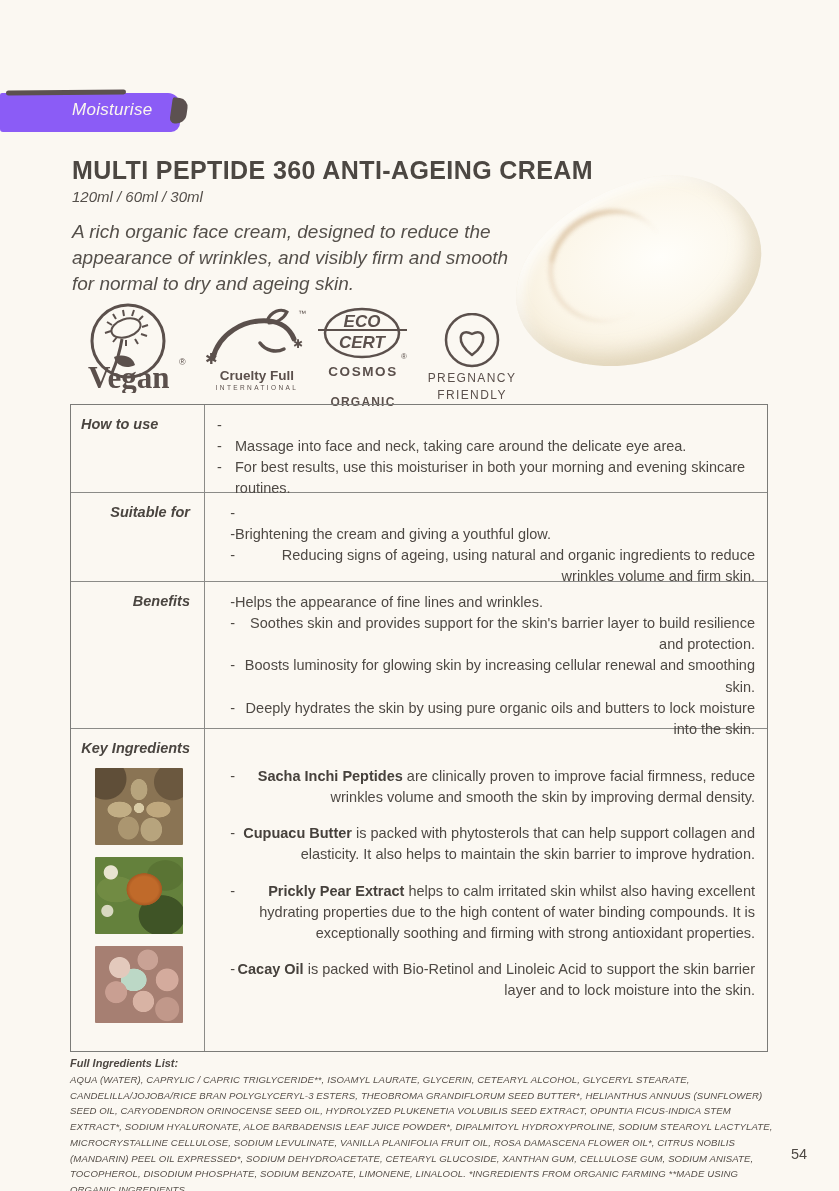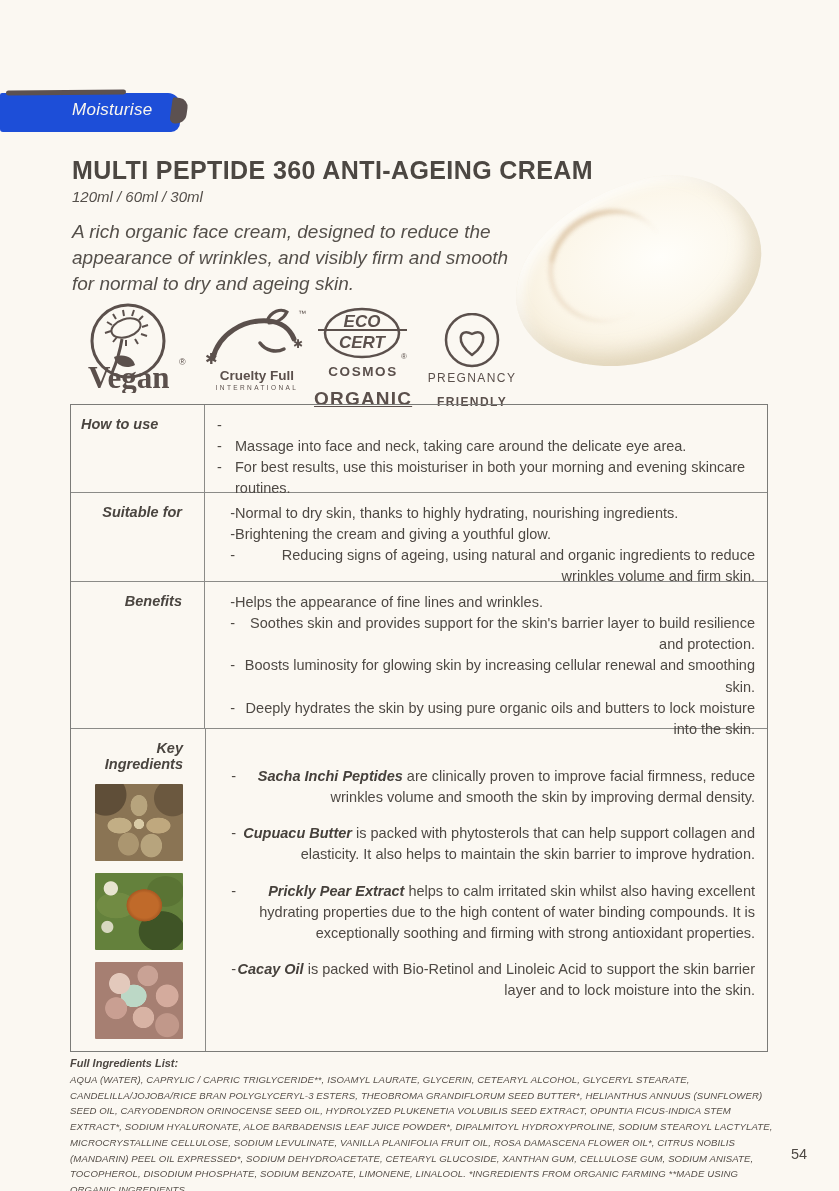--- a/index.html
+++ b/index.html
@@ -1,20 +1,20 @@
 <!DOCTYPE html>
 <html><head>
 <meta charset="utf-8">
 <style>
   html,body{margin:0;padding:0;}
   body{font-family:"Liberation Sans", sans-serif;}
   .page{position:relative;width:839px;height:1191px;background:#FBF8F2;overflow:hidden;color:#4E4944;}
 
   
-  .badge{position:absolute;left:0;top:93px;width:180px;height:39px;background:#1d4ed8;
+  .badge{position:absolute;left:0;top:93px;width:180px;height:39px;background:#8b5cf6;
          border-radius:2px 12px 9px 3px;}
   .badge::before{content:"";position:absolute;right:-7px;top:5px;width:16px;height:26px;background:#5C5150;
          border-radius:3px 10px 12px 6px;transform:rotate(8deg);}
   .badge::after{content:"";position:absolute;left:6px;top:-3px;width:120px;height:5px;background:#5C5150;
          border-radius:3px;transform:rotate(-.6deg);}
   .badge .badge-label{position:absolute;left:72px;top:7px;font-style:italic;font-size:17px;color:#FAF7EF;letter-spacing:.3px;}
 
   
   .title{position:absolute;left:72px;top:156px;font-size:25px;font-weight:bold;color:#4C4742;letter-spacing:.4px;}
   .sizes{position:absolute;left:72px;top:188px;font-size:15px;font-style:italic;color:#55504B;}
@@ -29,40 +29,40 @@
     border-top:6px solid rgba(186,140,88,.40);border-left:4px solid rgba(186,140,88,.22);
     transform:rotate(-32deg);filter:blur(2px);}
 
   
   .logos{position:absolute;left:0;top:0;}
   .logo{position:absolute;color:#5B504C;text-align:center;}
   .logo svg{display:block;margin:0 auto;stroke:#5B504C;fill:none;}
   .logo .cap1{font-weight:bold;font-size:13.5px;margin-top:2px;}
   .logo .cap2{font-size:6.5px;letter-spacing:2.4px;margin-top:1px;}
   .logo-ecocert .cap1{font-weight:bold;font-size:13.5px;letter-spacing:1.6px;margin-top:3px;}
-  .logo-ecocert .cap2{font-weight:bold;font-size:19px;letter-spacing:1.2px;margin-top:9px;text-decoration:underline;}
+  .logo-ecocert .cap2{font-weight:bold;font-size:12px;letter-spacing:1.2px;margin-top:16px;}
   .logo-preg .cap1,.logo-preg .cap2{font-size:12px;letter-spacing:1.4px;font-weight:normal;margin-top:2px;}
-  .logo-preg .cap2{margin-top:10px;font-weight:bold;}
+  .logo-preg .cap2{margin-top:3px;}
 
   
   .info-table{position:absolute;left:70px;top:404px;width:698px;border:1px solid #7B7B78;box-sizing:border-box;background:transparent;}
   .t-row{display:flex;box-sizing:border-box;}
   .t-row + .t-row{border-top:1px solid #8B8B88;text-align:right;}
   .t-row:nth-child(1){height:87px;}
   .t-row:nth-child(2){height:89px;}
   .t-row:nth-child(3){height:147px;}
   .t-row:nth-child(4){height:323px;}
-  .t-label{flex:0 0 134px;border-right:1px solid #8B8B88;padding:11px 22px 6px 10px;box-sizing:border-box;}
+  .t-label{flex:0 0 134px;border-right:1px solid #8B8B88;padding:11px 14px 6px 10px;box-sizing:border-box;}
   .t-label-text{font-weight:bold;font-style:italic;font-size:14.5px;color:#4A4540;}
   .t-content{flex:1;padding:10px 12px 6px 4px;box-sizing:border-box;font-size:14.5px;line-height:1.46;color:#4E4944;}
   .bullet{display:flex;}
   .bullet .dash{flex:0 0 26px;padding-left:8px;box-sizing:border-box;}
   .t-row.key .t-content{padding-top:37px;}
   .t-row.key .bullet{margin-bottom:15px;}
-  .bullet strong{color:#46413C;font-style:italic;}
+  .bullet strong{color:#46413C;}
 
   
   .ph{width:88px;height:77px;margin:12px 0 9px 14px;border-radius:1px;}
   [data-name="sacha-inchi-photo"]{background:
      radial-gradient(circle at 50% 52%, #D9CBA6 0 8%, transparent 9%),
      radial-gradient(ellipse at 50% 28%, #B7A47D 0 13%, transparent 14%),
      radial-gradient(ellipse at 28% 54%, #C2AE85 0 13%, transparent 14%),
      radial-gradient(ellipse at 72% 54%, #BFA87E 0 13%, transparent 14%),
      radial-gradient(ellipse at 38% 78%, #AB9670 0 13%, transparent 14%),
      radial-gradient(ellipse at 64% 80%, #B7A47D 0 13%, transparent 14%),
@@ -182,21 +182,20 @@
           </div>
         </div>
       </div>
       <div class="t-row" data-name="table-row">
         <div class="t-label" data-name="row-label-cell">
           <div class="t-label-text" data-name="row-label">Suitable for</div>
         </div>
         <div class="t-content" data-name="row-content">
           <div class="bullet" data-name="bullet-item">
             <span class="dash" data-name="bullet-dash">-</span>
-            <span class="btxt" data-name="bullet-text">Normal to dry skin, thanks to highly hydrating, nourishing ingredients.</span>
           </div>
           <div class="bullet" data-name="bullet-item">
             <span class="dash" data-name="bullet-dash">-</span>
             <span class="btxt" data-name="bullet-text">Brightening the cream and giving a youthful glow.</span>
           </div>
           <div class="bullet" data-name="bullet-item">
             <span class="dash" data-name="bullet-dash">-</span>
             <span class="btxt" data-name="bullet-text">Reducing signs of ageing, using natural and organic ingredients to reduce wrinkles volume and firm skin.</span>
           </div>
         </div>

